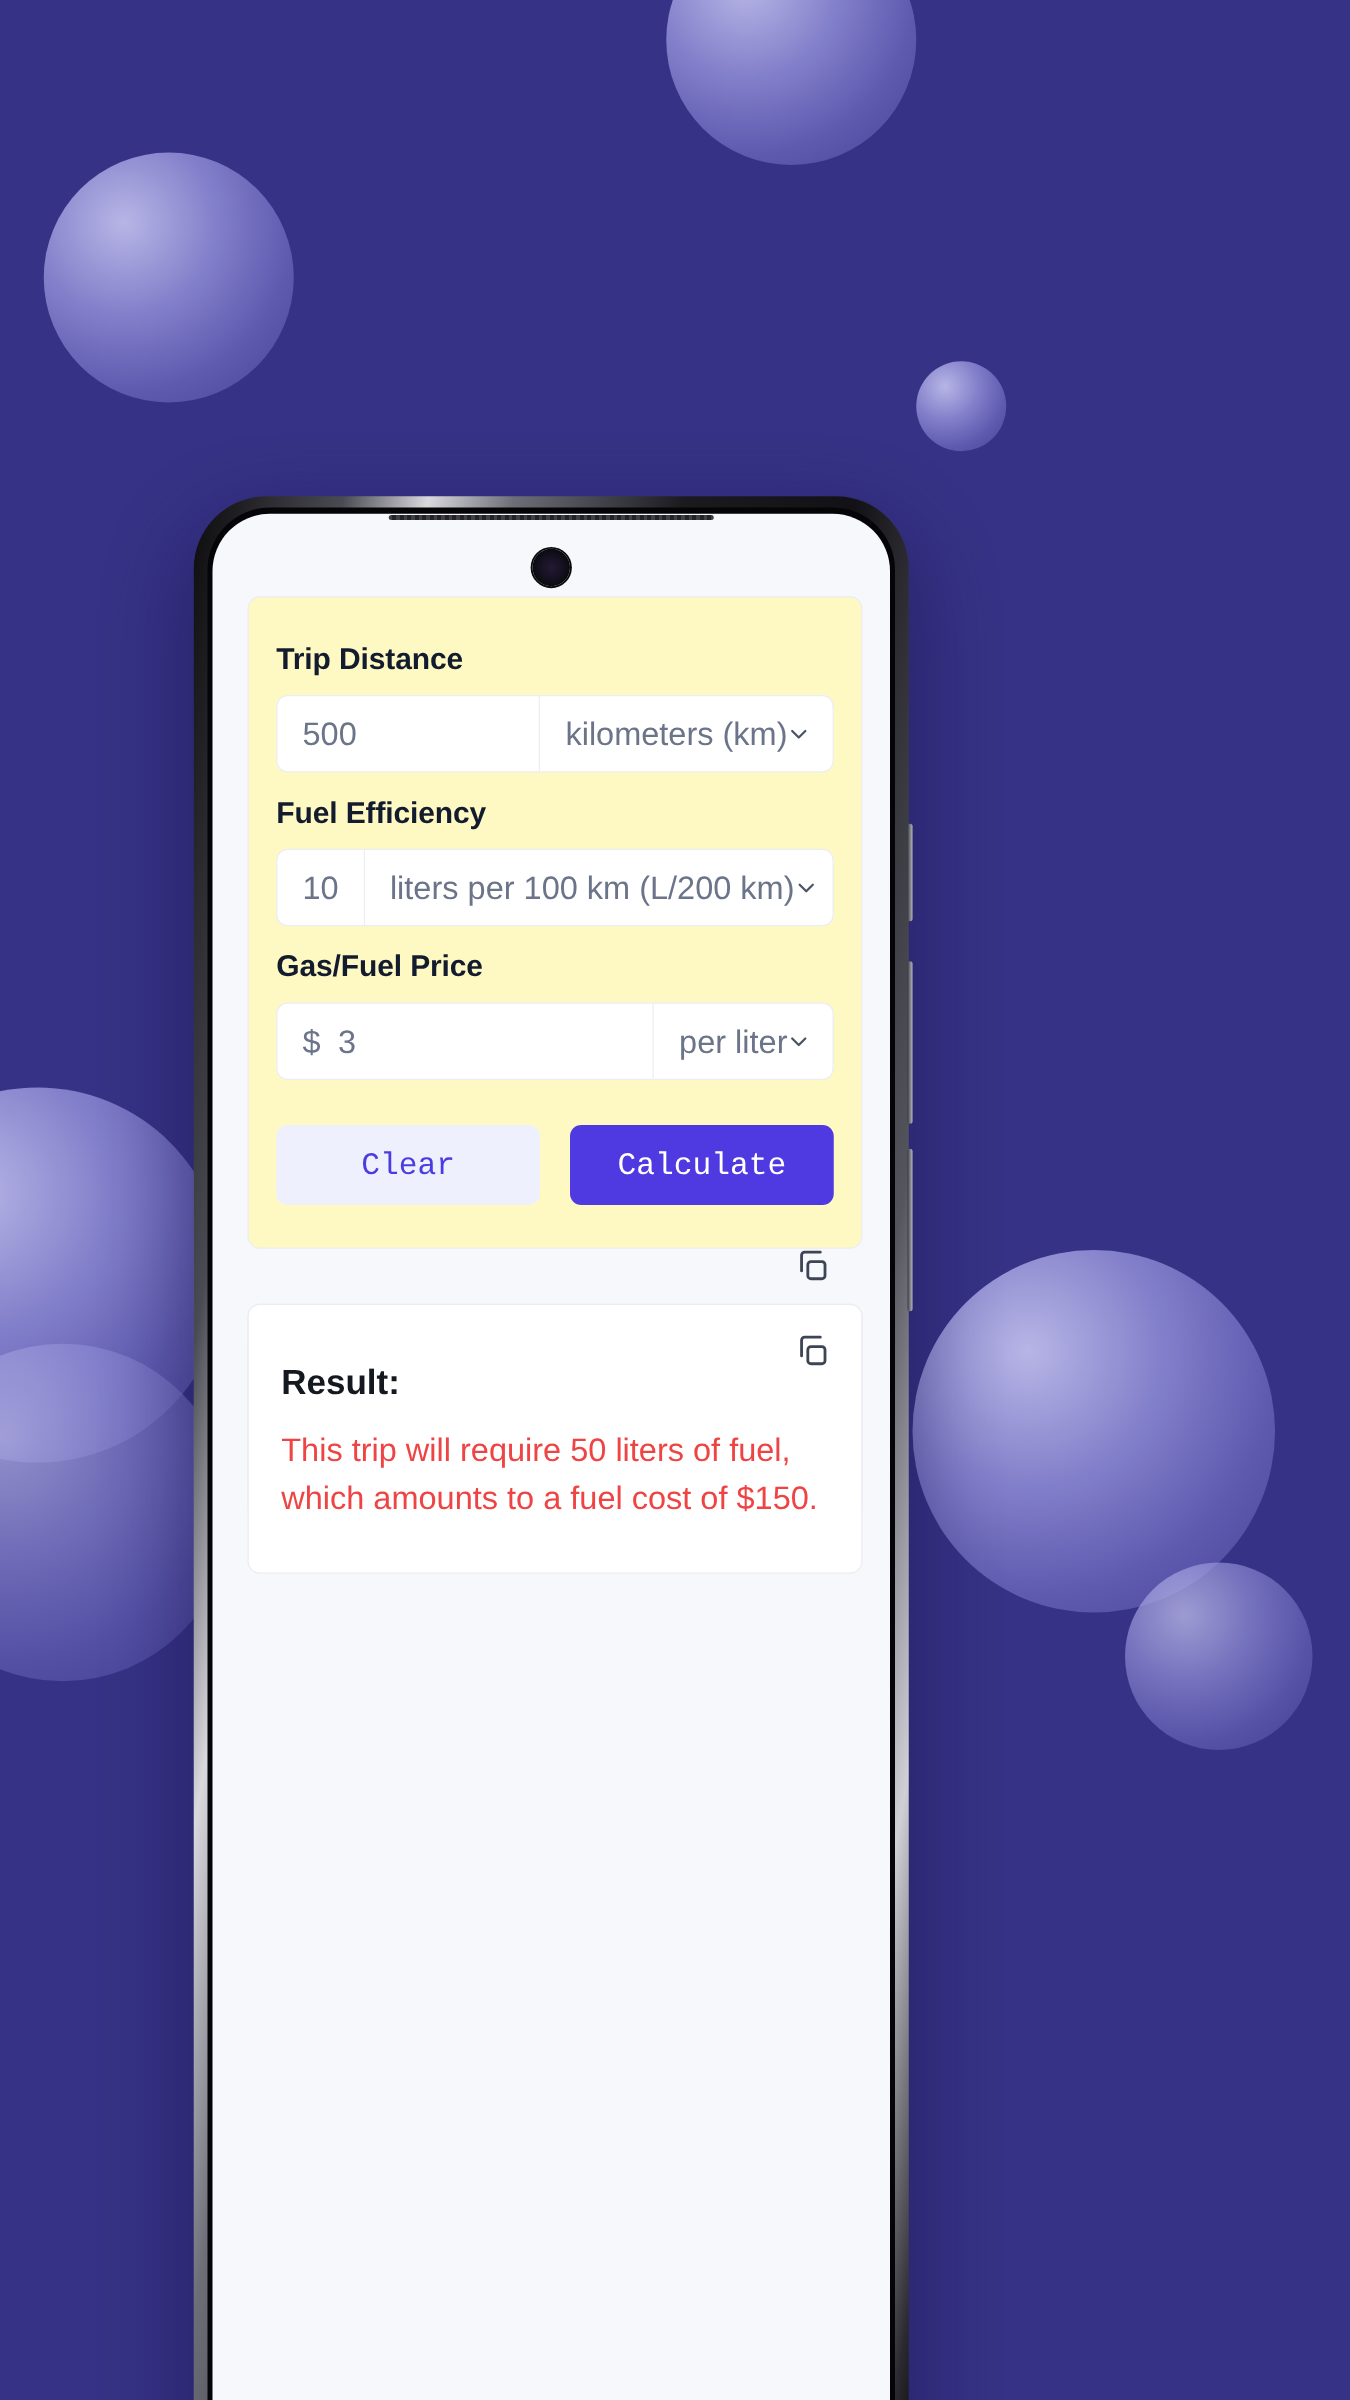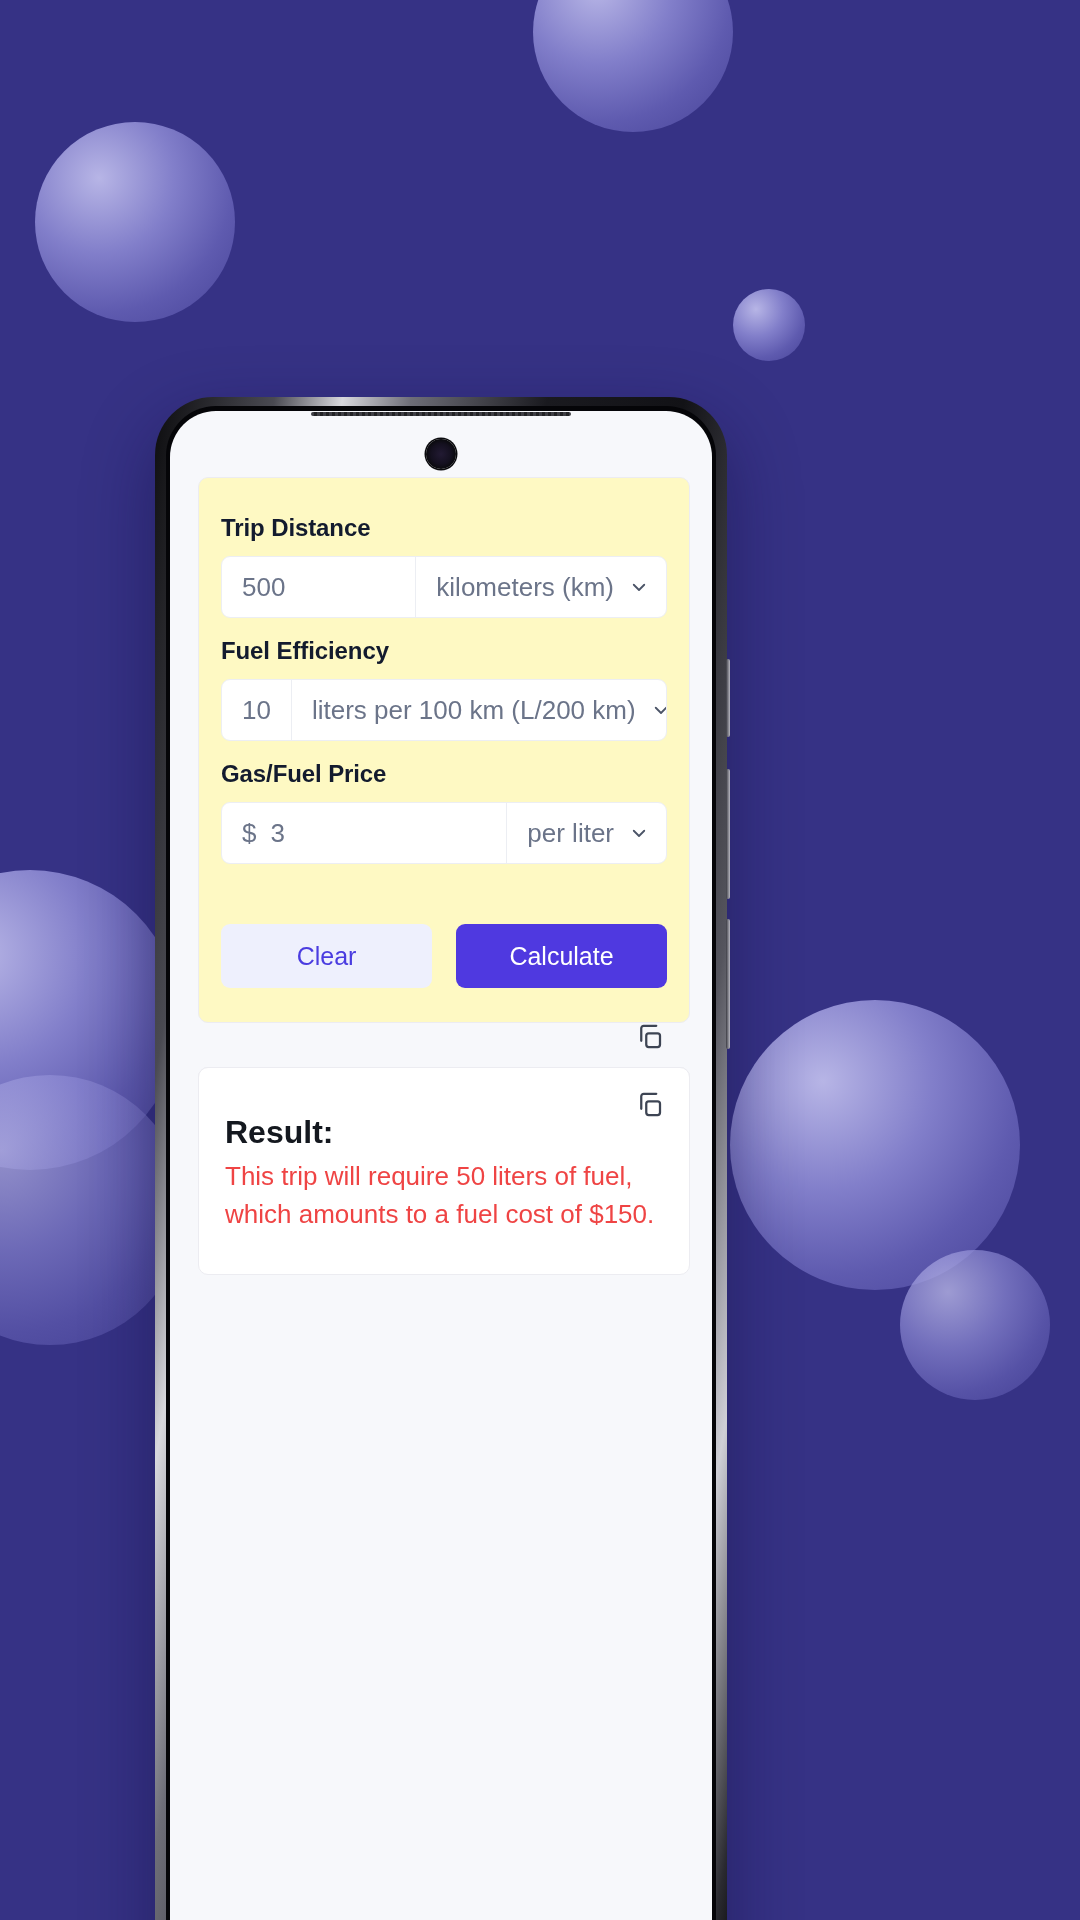--- a/index.html
+++ b/index.html
@@ -109,31 +109,31 @@
     font-size: 26px;
     color: #6b7489;
     padding: 0 20px;
     flex: 1 1 auto;
     min-width: 0;
     white-space: nowrap;
   }
   .input-group .currency { color:#6b7489; margin-right: 14px; }
   .divider { width: 1px; background: #eceef3; flex: 0 0 1px; }
   .select {
-    display: flex; align-items: center; gap: 16px;
+    display: flex; align-items: center; 
     font-size: 26px;
     color: #6b7489;
     padding: 0 18px 0 20px;
     flex: 0 0 auto;
     white-space: nowrap;
   }
   .chev { display:block; width: 18px; height: 18px; flex: 0 0 18px; }
   .chev svg { display:block; }
 
-  .btn-row { display: flex; gap: 24px; margin-top: 60px; }
+  .btn-row { display: flex; gap: 24px; margin-top: 36px; font-family: Liberation Mono, monospace; }
   .btn {
     flex: 1 1 0;
     height: 64px;
     border-radius: 9px;
     font-size: 25px;
     display: flex; align-items: center; justify-content: center;
     border: none;
     font-family: inherit;
     cursor: pointer;
   }
@@ -152,22 +152,22 @@
   .ghost2 { top: 22px; height: 150px; }
   .result-card {
     position: relative;
     background: #fff;
     border: 1px solid #ececf1;
     border-radius: 10px;
     padding: 46px 26px 40px 26px;
     margin-top: 44px;
   }
   .result-title {
-    font-size: 32px; font-weight: 700; color: #14181f;
-    margin-bottom: 7px;
+    font-size: 28px; font-weight: 700; color: #14181f;
+    margin-bottom: 20px;
   }
   .result-text {
     font-size: 26px; line-height: 1.46; color: #ef4444;
     max-width: 470px;
   }
   .copy-icon {
     position: absolute;
     width: 30px; height: 30px;
     color: #3d4453;
   }

